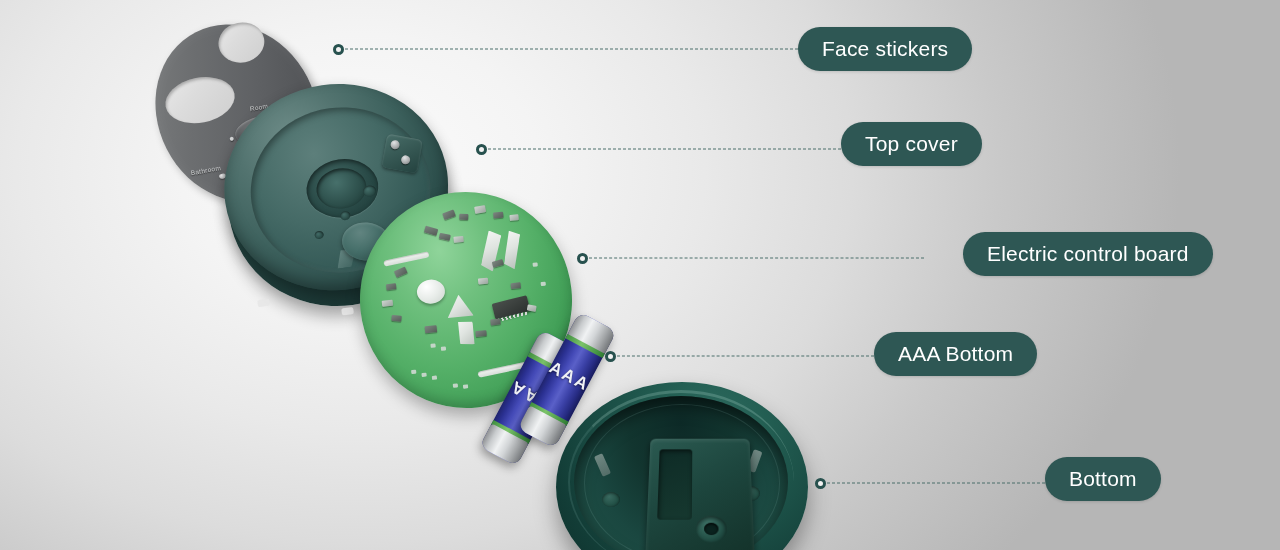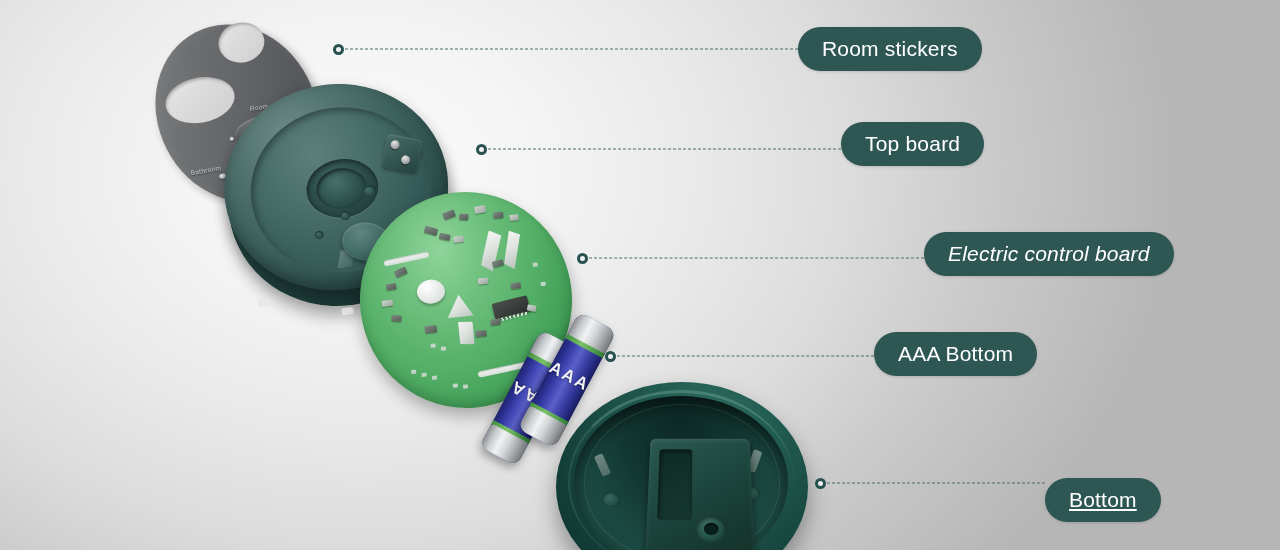--- a/index.html
+++ b/index.html
@@ -458,49 +458,49 @@
     <div class="rim-hi"></div>
   </div>
 
   <div>
 
     <div class="leader" style="left:333px; top:48px; width:465px;">
       <div class="ring"></div>
       <div class="dash"></div>
     </div>
     <div class="pill" style="left:798px; top:27px;">
-      <span>Room stickers</span>
+      <span>Face stickers</span>
     </div>
 
     <div class="leader" style="left:476px; top:148px; width:365px;">
       <div class="ring"></div>
       <div class="dash"></div>
     </div>
     <div class="pill" style="left:841px; top:122px;">
-      <span>Top board</span>
+      <span>Top cover</span>
     </div>
 
     <div class="leader" style="left:577px; top:257px; width:347px;">
       <div class="ring"></div>
       <div class="dash"></div>
     </div>
-    <div class="pill" style="left:924px; top:232px;font-style:italic;">
+    <div class="pill" style="left:963px; top:232px;">
       <span>Electric control board</span>
     </div>
 
     <div class="leader" style="left:605px; top:355px; width:269px;">
       <div class="ring"></div>
       <div class="dash"></div>
     </div>
     <div class="pill" style="left:874px; top:332px;">
       <span>AAA Bottom</span>
     </div>
 
     <div class="leader" style="left:815px; top:482px; width:230px;">
       <div class="ring"></div>
       <div class="dash"></div>
     </div>
-    <div class="pill" style="left:1045px; top:478px;text-decoration:underline;">
+    <div class="pill" style="left:1045px; top:457px;">
       <span>Bottom</span>
     </div>
 
   </div>
 </div>
 
 </body></html>

